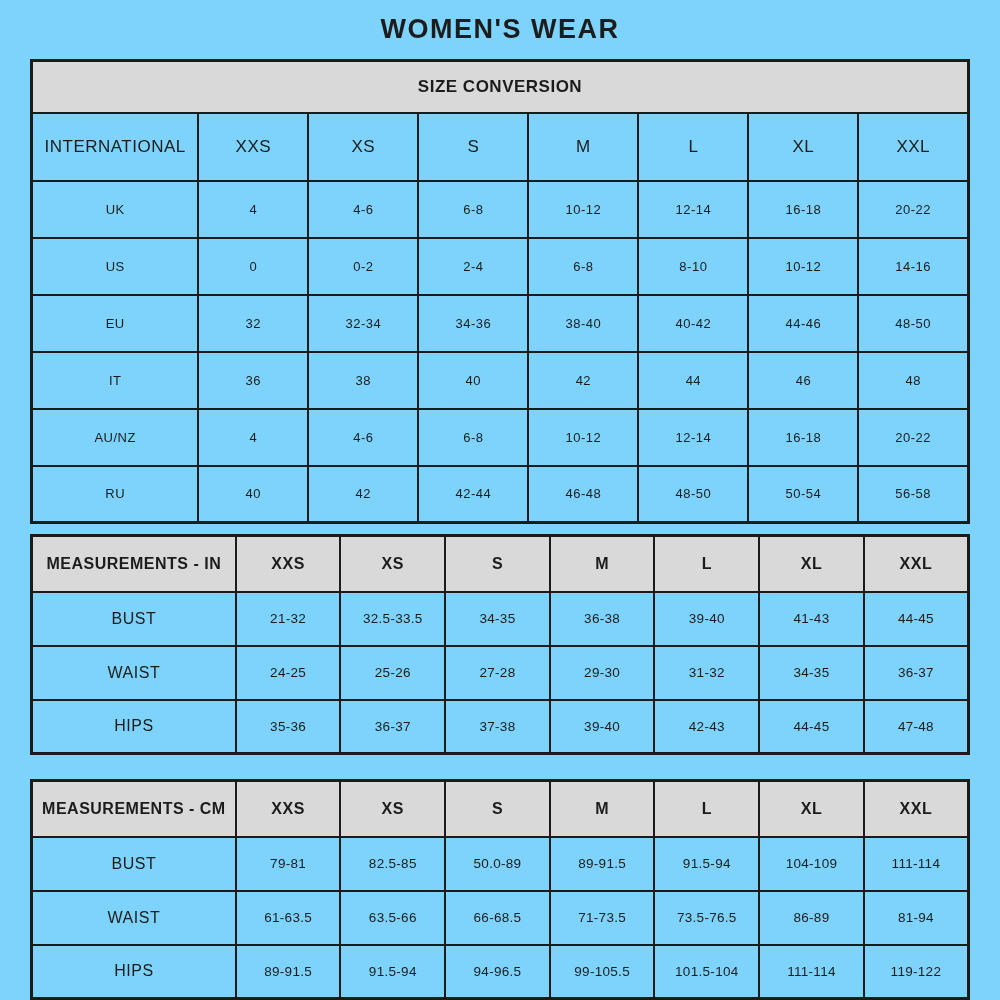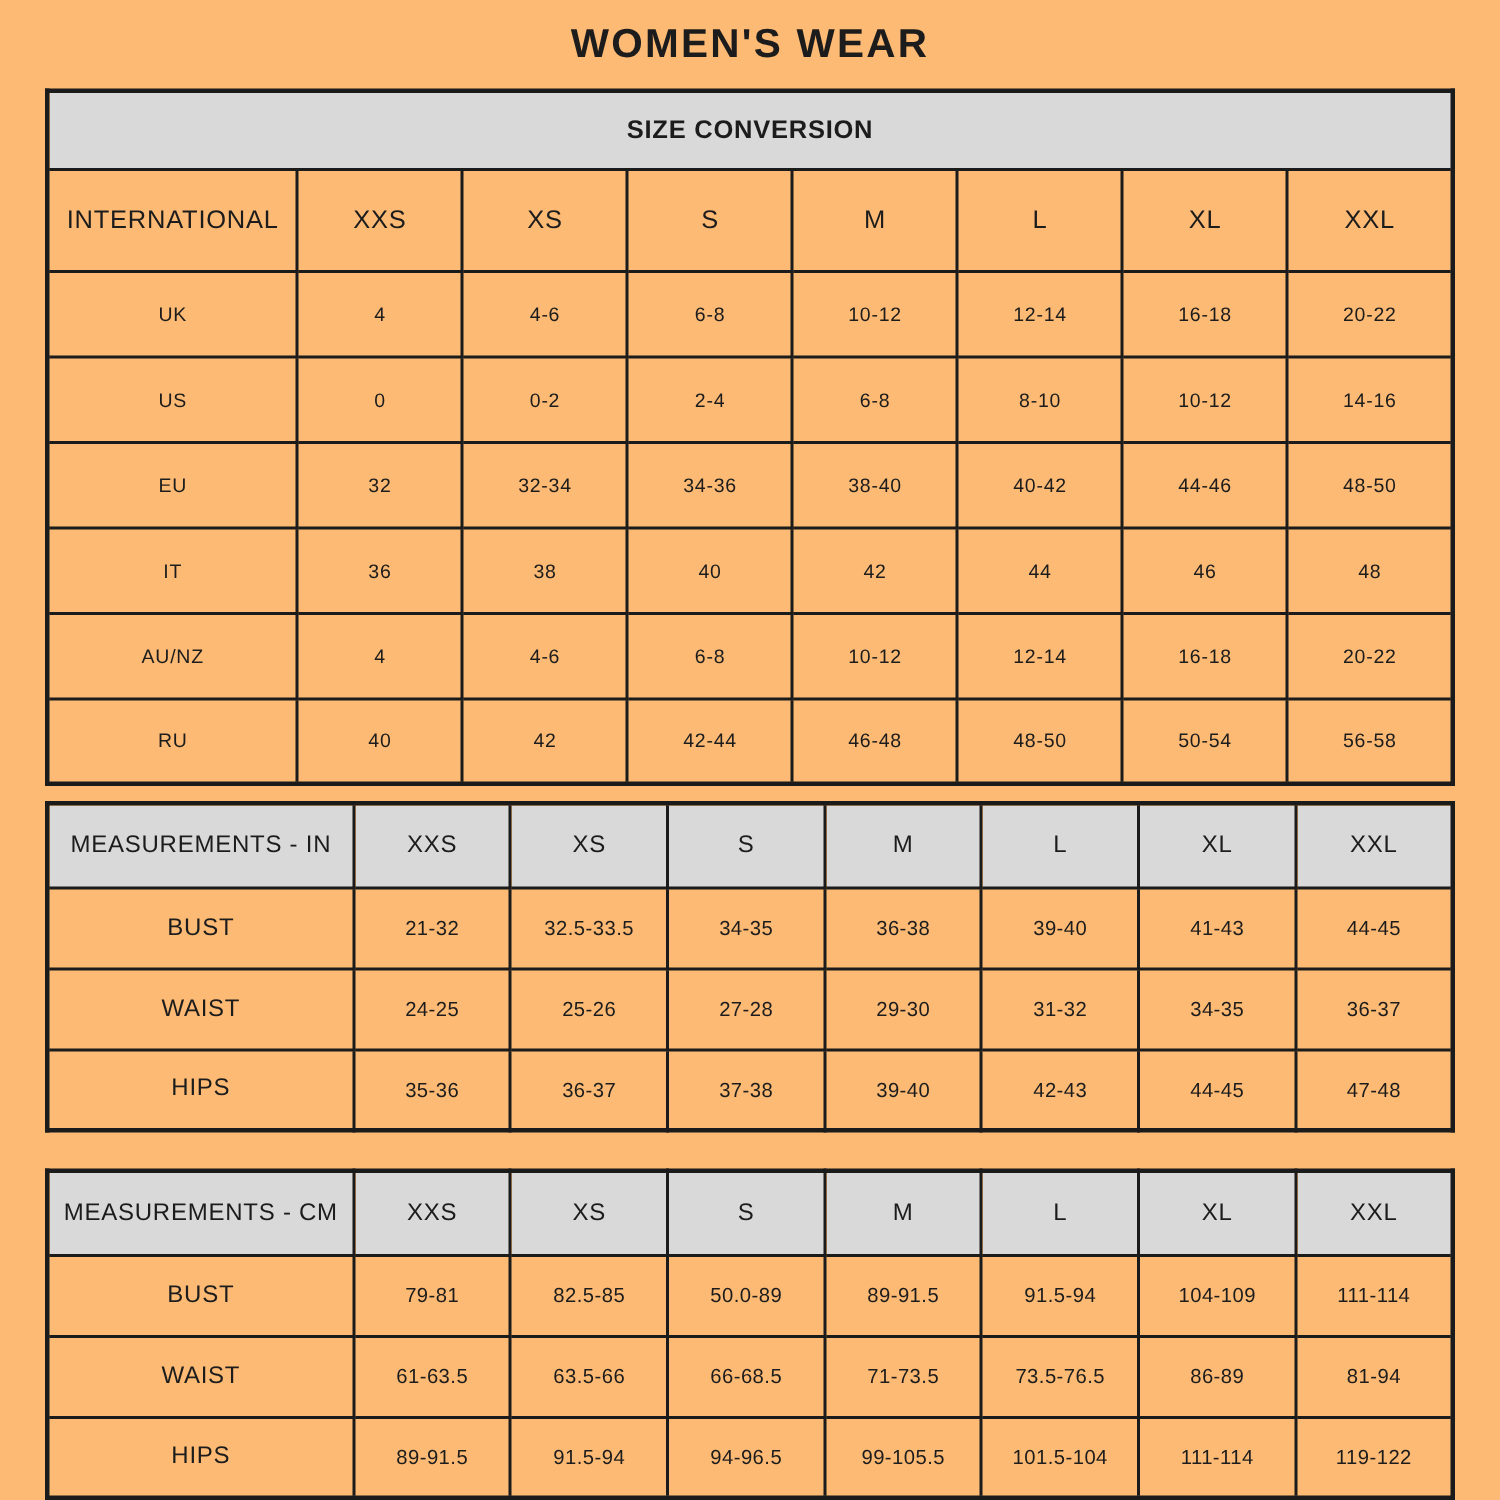--- a/index.html
+++ b/index.html
@@ -7,21 +7,21 @@
     margin: 0;
     padding: 0;
     background: #ffffff;
     font-family: "Liberation Sans", "DejaVu Sans", sans-serif;
     color: #1c1c1c;
   }
   .page {
     width: 1000px;
     height: 1000px;
     margin: 0 auto;
-    background: #fdba74;
+    background: #7dd3fc;
     padding: 14px 30px 0 30px;
   }
   .page-title {
     text-align: center;
     font-size: 27px;
     font-weight: bold;
     letter-spacing: 1.5px;
     margin: 0 0 14px 0;
     color: #1c1c1c;
   }
@@ -54,21 +54,21 @@
   #size-conversion-table tbody td {
     height: 57px;
     font-size: 13px;
     letter-spacing: 0.5px;
   }
   
   .measure-table { margin-top: 10px; }
   .measure-table .head-row td {
     height: 56px;
     background: #d9d9d9;
-    font-weight: normal;
+    font-weight: bold;
     font-size: 16px;
     letter-spacing: 0.5px;
     text-align: center;
   }
   .measure-table tbody td {
     height: 54px;
     font-size: 13.5px;
     letter-spacing: 0.3px;
   }
   .measure-table tbody td.row-label {

